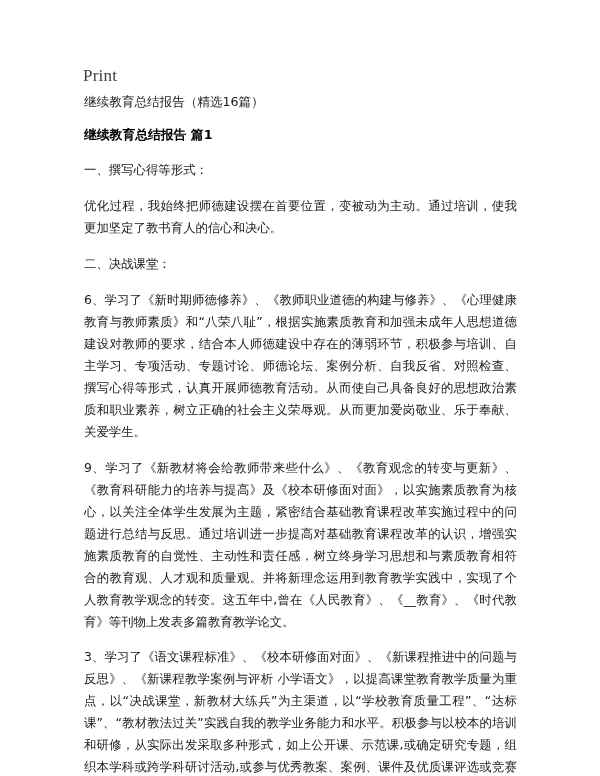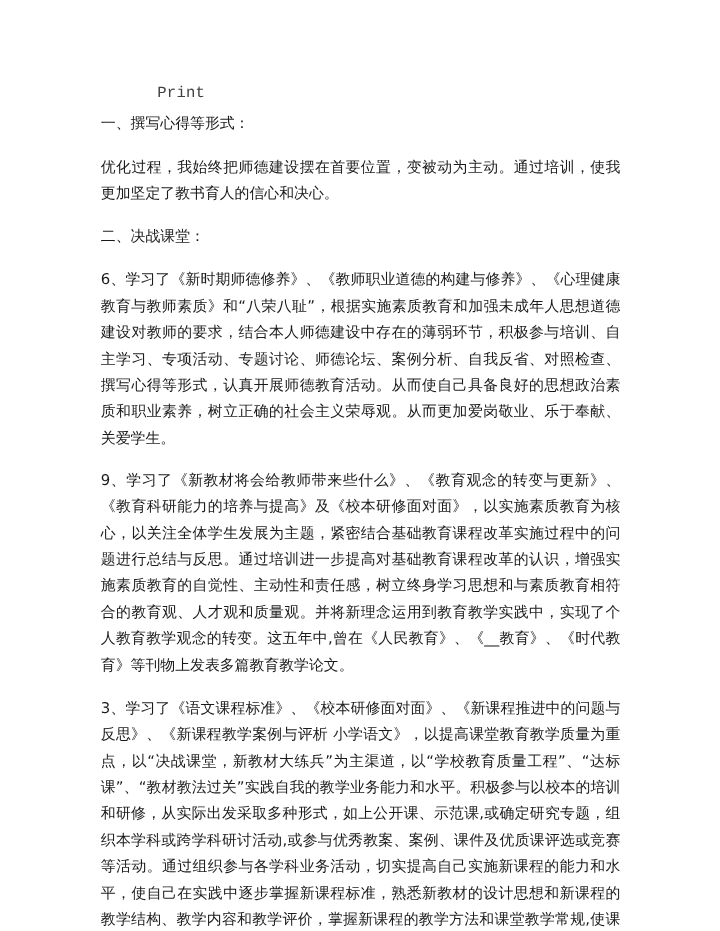--- a/index.html
+++ b/index.html
@@ -27,27 +27,26 @@
   
   .toolbar {
     position: absolute;
     top: 68px;
     left: 83px;
     width: 434px;
     height: 16px;
     line-height: 16px;
   }
   .print-link {
-    font-family: Liberation Mono, monospace;
-    font-size: 13px;
+    font-family: Liberation Serif, serif;
+    font-size: 17px;
     color: #404040;
     text-decoration: none;
     letter-spacing: 0.2px;
     cursor: pointer;
-    margin-left: 48px;
   }
 
   
   .article {
     position: absolute;
     top: 92px;
     left: 84px;
     width: 433px;
   }
 
@@ -99,21 +98,23 @@
 
 <div id="page">
 
   <div class="toolbar">
     <a class="print-link" href="#">Print</a>
   </div>
 
   <div class="article">
 
 
+    <p class="doc-subtitle">继续教育总结报告（精选16篇）</p>
 
+    <h2 class="section-heading">继续教育总结报告 篇1</h2>
 
     <p class="para tight">一、撰写心得等形式：</p>
 
     <p class="para">优化过程，我始终把师德建设摆在首要位置，变被动为主动。通过培训，使我更加坚定了教书育人的信心和决心。</p>
 
     <p class="para tight">二、决战课堂：</p>
 
     <p class="para">6、学习了《新时期师德修养》、《教师职业道德的构建与修养》、《心理健康教育与教师素质》和“八荣八耻”，根据实施素质教育和加强未成年人思想道德建设对教师的要求，结合本人师德建设中存在的薄弱环节，积极参与培训、自主学习、专项活动、专题讨论、师德论坛、案例分析、自我反省、对照检查、撰写心得等形式，认真开展师德教育活动。从而使自己具备良好的思想政治素质和职业素养，树立正确的社会主义荣辱观。从而更加爱岗敬业、乐于奉献、关爱学生。</p>
 
     <p class="para">9、学习了《新教材将会给教师带来些什么》、《教育观念的转变与更新》、《教育科研能力的培养与提高》及《校本研修面对面》，以实施素质教育为核心，以关注全体学生发展为主题，紧密结合基础教育课程改革实施过程中的问题进行总结与反思。通过培训进一步提高对基础教育课程改革的认识，增强实施素质教育的自觉性、主动性和责任感，树立终身学习思想和与素质教育相符合的教育观、人才观和质量观。并将新理念运用到教育教学实践中，实现了个人教育教学观念的转变。这五年中,曾在《人民教育》、《__教育》、《时代教育》等刊物上发表多篇教育教学论文。</p>

